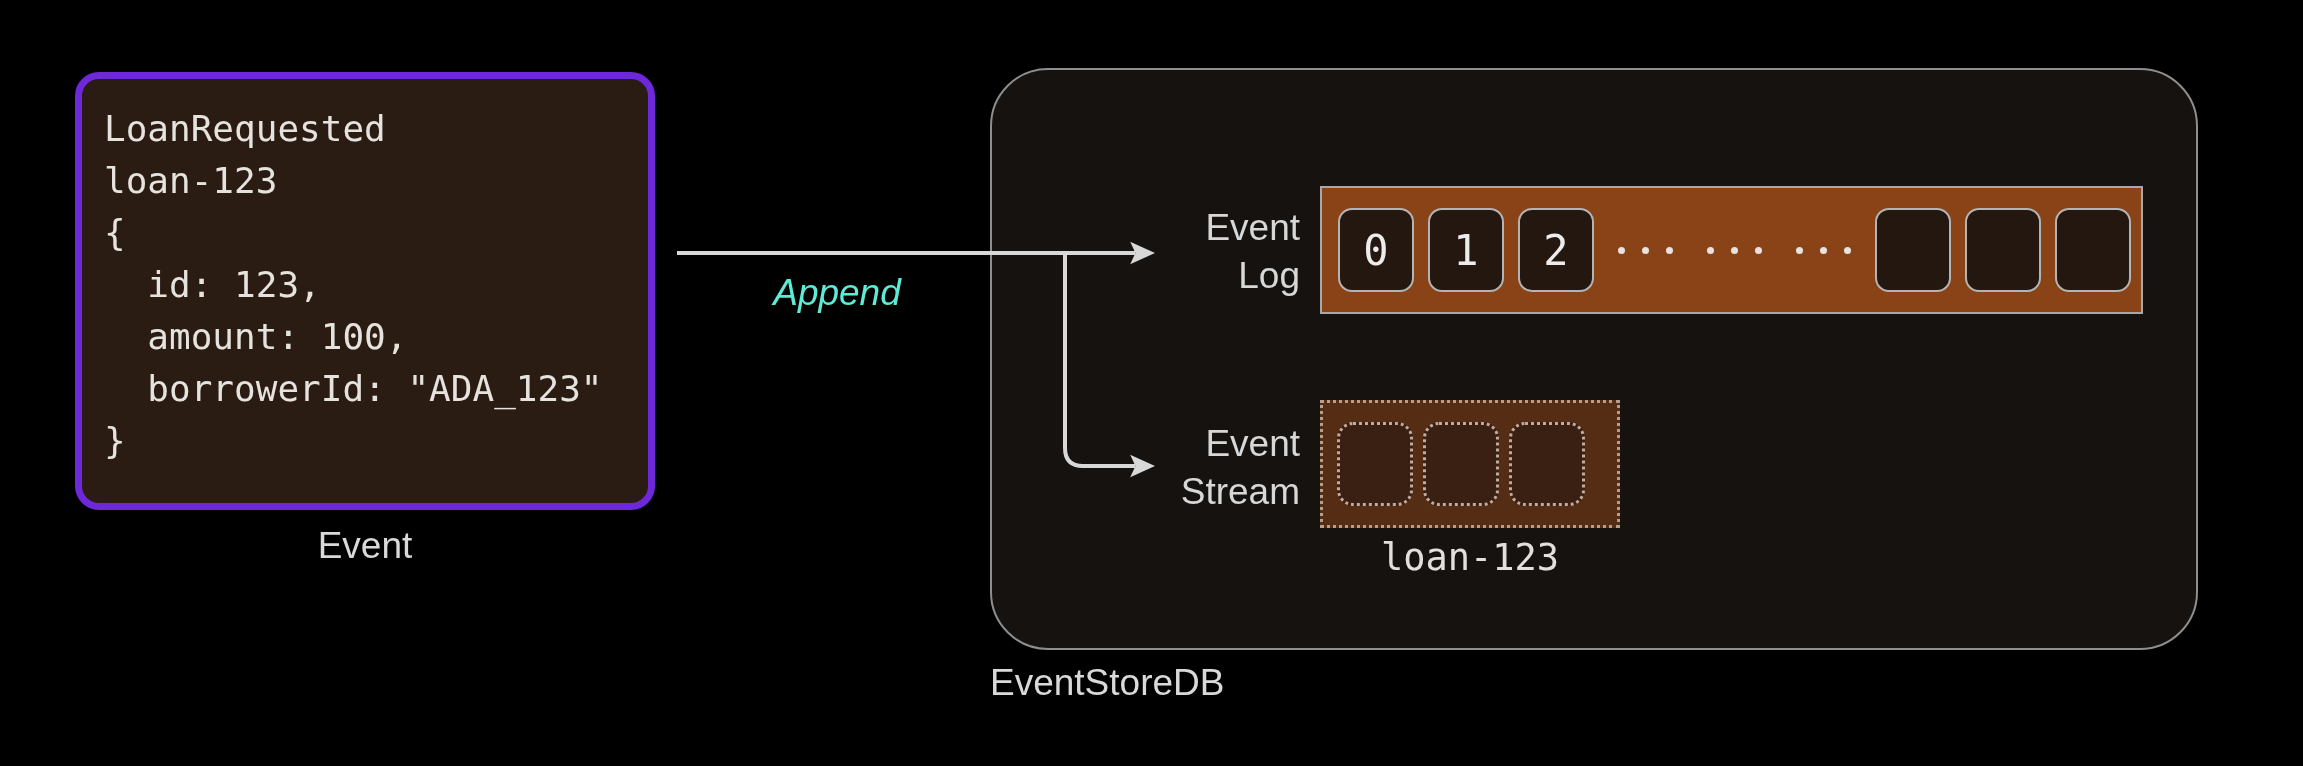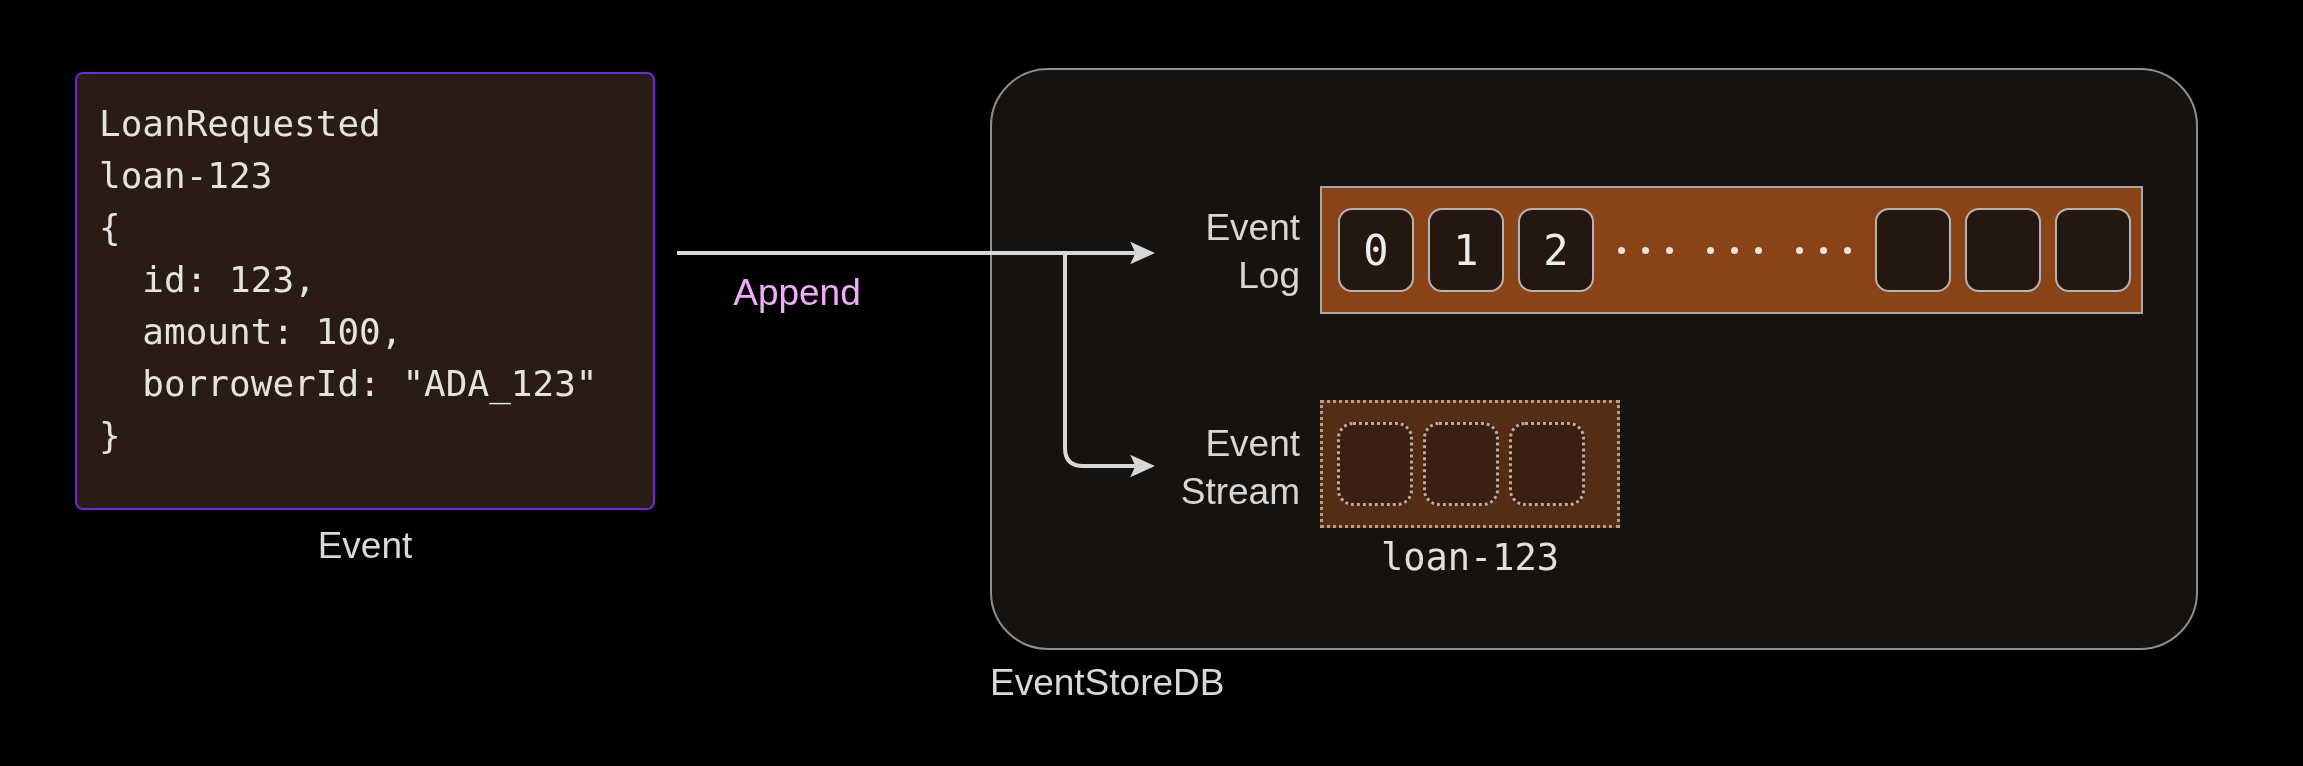--- a/index.html
+++ b/index.html
@@ -17,22 +17,22 @@
   }
 
   
   #event-card {
     position: absolute;
     left: 75px;
     top: 72px;
     width: 580px;
     height: 438px;
     background: #2a1c12;
-    border: 2px solid #6d28d9;
-    border-radius: 8px;
+    border: 7px solid #6d28d9;
+    border-radius: 24px;
     box-sizing: border-box;
   }
   #event-code {
     position: absolute;
     left: 22px;
     top: 24px;
     right: 10px;
     font-family: "DejaVu Sans Mono", monospace;
     font-size: 36px;
     line-height: 52px;
@@ -171,26 +171,27 @@
   #connector {
     position: absolute;
     left: 0;
     top: 0;
     width: 2303px;
     height: 766px;
     pointer-events: none;
   }
   #append-label {
     position: absolute;
-    left: 672px;
+    left: 712px;
     top: 272px;
     width: 250px;
     text-align: center;
     font-size: 37px;
-    color: #f0abfc;
+    color: #5eead4;
+    font-style: italic;
   }
 </style>
 </head>
 <body>
 
 <div id="stage">
 
   <div id="event-card">
     <div id="event-code">LoanRequested
 loan-123

